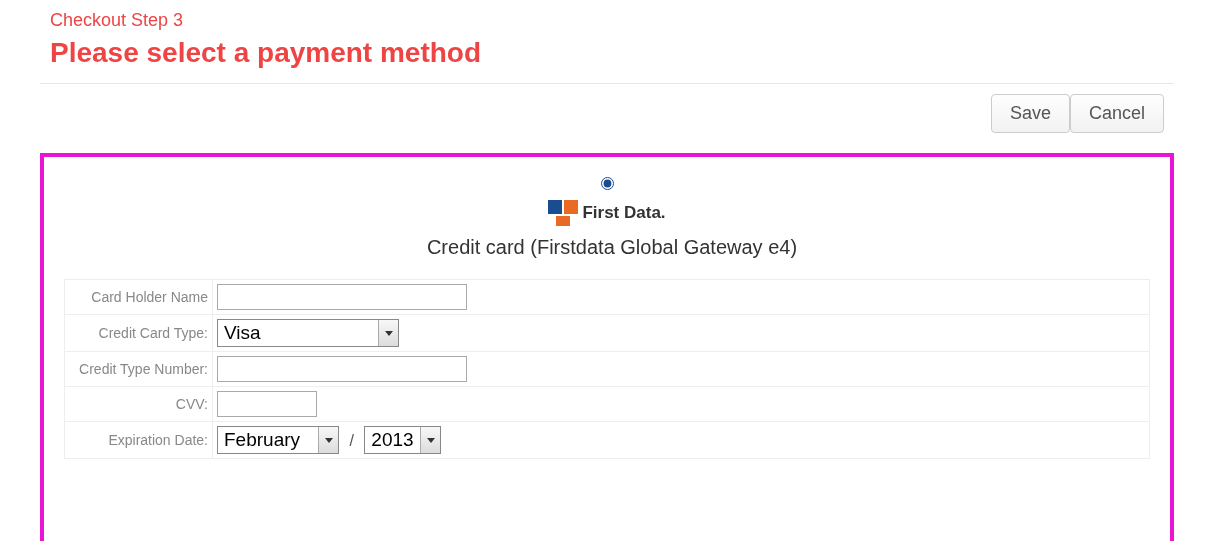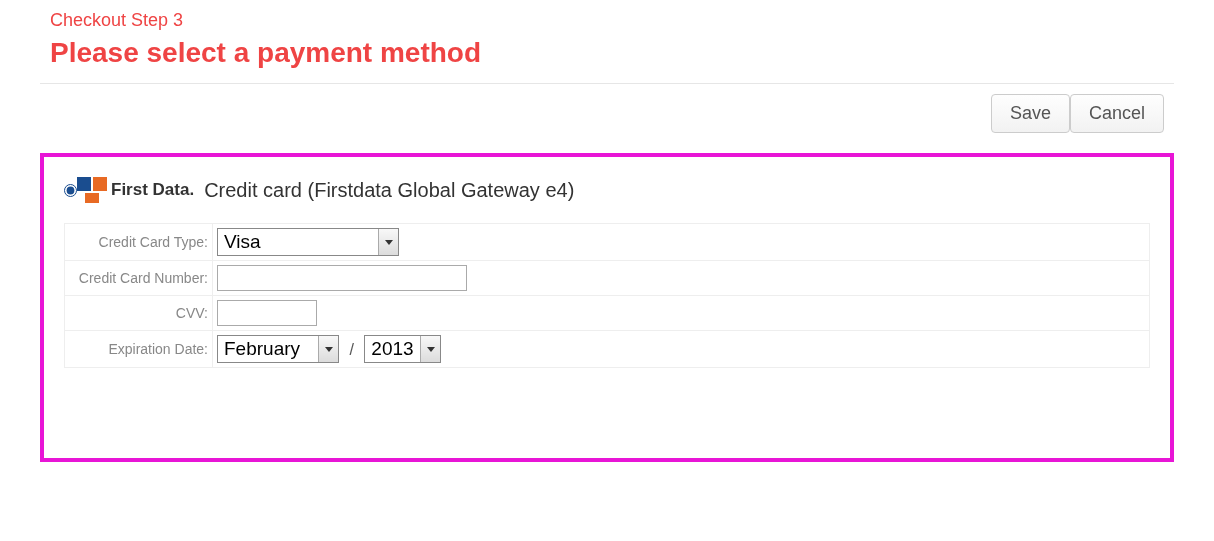--- a/index.html
+++ b/index.html
@@ -43,22 +43,23 @@
       cursor: pointer;
     }
     .highlight-box {
       border: 4px solid #e815d6;
       padding: 20px 20px 90px 20px;
       margin: 0 0 10px 0;
     }
     .payment-option {
       display: flex;
       align-items: center;
-      gap: 0;
+      gap: 10px;
       margin-bottom: 20px;
+      flex-direction: column;
     }
     .payment-option input[type="radio"] {
       accent-color: #1a4d8f;
     }
     .firstdata-logo {
       display: inline-flex;
       align-items: center;
       gap: 4px;
     }
     .firstdata-mark {
@@ -180,31 +181,37 @@
         <span class="fd-orange1"></span>
         <span class="fd-orange2"></span>
       </span>
       <span class="firstdata-text">First Data.</span>
     </span>
     <span class="option-label">Credit card (Firstdata Global Gateway e4)</span>
   </div>
 
   <table class="form-table">
     <tbody>
+        <tr>
+      <td class="label-cell">Card Holder Name</td>
+      <td class="value-cell">
+        <input class="text-input w-250" type="text" value="" style="">
+      </td>
+    </tr>
     <tr>
       <td class="label-cell">Credit Card Type:</td>
       <td class="value-cell">
         <div class="select-wrap">
           <div class="select-value">Visa</div>
           <div class="select-arrow"></div>
         </div>
       </td>
     </tr>
     <tr>
-      <td class="label-cell">Credit Card Number:</td>
+      <td class="label-cell">Credit Type Number:</td>
       <td class="value-cell">
         <input class="text-input w-250" type="text" value="" style="">
       </td>
     </tr>
     <tr>
       <td class="label-cell">CVV:</td>
       <td class="value-cell">
         <input class="text-input w-100" type="text" value="" style="">
       </td>
     </tr>

